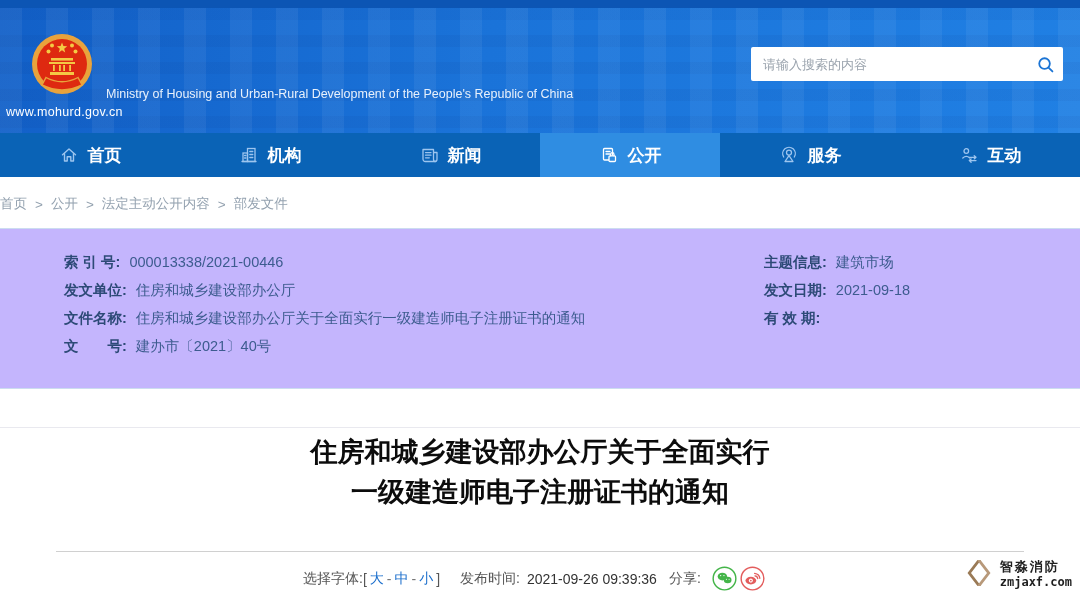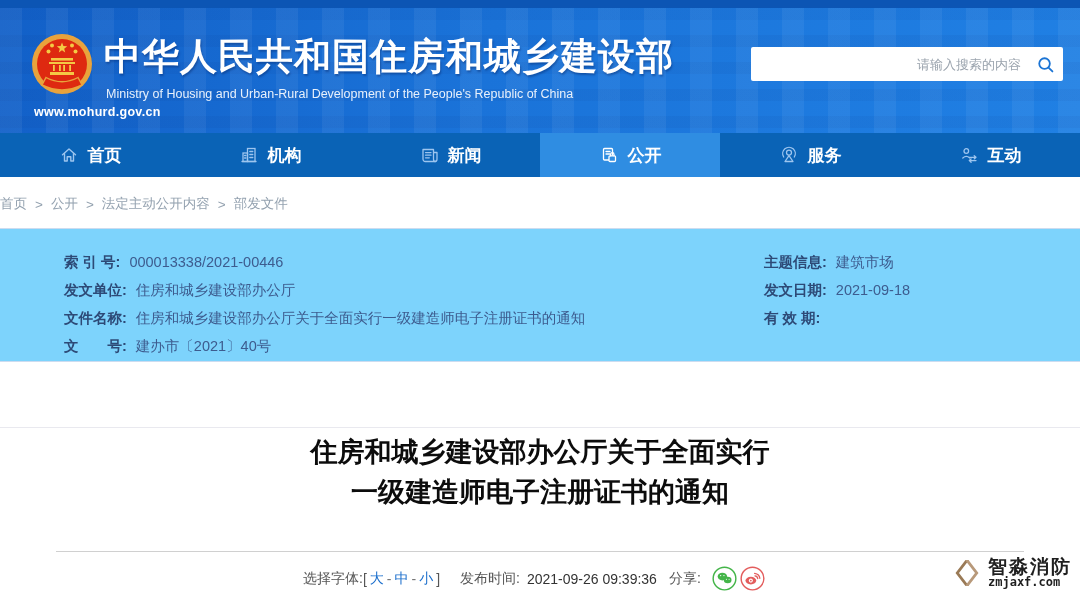--- a/index.html
+++ b/index.html
@@ -10,46 +10,46 @@
   
   .header { position:absolute; top:0; left:0; width:1080px; height:133px; }
   .top-strip { height:8px; background:#0c55b4; }
   .banner { position:relative; height:125px; overflow:hidden;
             background:linear-gradient(100deg,#1260c8 0%,#1a73d9 45%,#2080e4 100%); }
   .banner-texture { position:absolute; inset:0; pointer-events:none;
      background-image:
        repeating-linear-gradient(90deg, rgba(255,255,255,.055) 0 22px, rgba(255,255,255,0) 22px 46px),
        repeating-linear-gradient(180deg, rgba(10,50,130,.07) 0 12px, rgba(0,0,0,0) 12px 27px); }
   .emblem { position:absolute; left:26px; top:22px; width:72px; height:72px; }
-  .site-url { position:absolute; left:6px; top:97px; color:#fff; font-weight:bold; font-size:12.5px; letter-spacing:.3px;margin-left:28px; }
+  .site-url { position:absolute; left:6px; top:97px; color:#fff; font-weight:normal; font-size:12.5px; letter-spacing:.3px; }
   .site-name-cn { position:absolute; left:104px; top:24px; color:#fff; font-weight:bold; font-size:37px;
                   letter-spacing:1px; text-shadow:1px 2px 2px rgba(0,30,90,.35); white-space:nowrap; }
   .site-name-en { position:absolute; left:106px; top:79px; color:#e8f1fc; font-size:12.5px; white-space:nowrap; }
   .search-box { position:absolute; right:17px; top:39px; width:312px; height:34px; background:#fff;
                 border-radius:2px; display:flex; align-items:center; }
-  .search-input { flex:1; border:none; outline:none; padding:0 6px 0 12px; font-size:13px; color:#333; background:transparent;text-align:right; }
+  .search-input { flex:1; border:none; outline:none; padding:0 6px 0 12px; font-size:13px; color:#333; background:transparent; }
   .search-input::placeholder { color:#9aa3ad; }
   .search-btn { width:36px; height:34px; display:flex; align-items:center; justify-content:center;
                 background:none; border:none; cursor:pointer; }
 
   
   .nav { position:absolute; top:133px; left:0; width:1080px; height:44px; background:#0a63b6; display:flex; }
   .nav-item { flex:1; display:flex; align-items:center; justify-content:center; gap:9px;
               color:#fff; font-size:17px; font-weight:bold; cursor:pointer; }
   .nav-item svg { color:#9dc5ef; }
   .nav-item.active { background:#2f8de2; }
   .nav-item.active svg { color:#fff; }
 
   
   .breadcrumb { position:absolute; top:195px; left:0; font-size:13.5px; color:#93a1af;
                 display:flex; gap:8px; align-items:center; white-space:nowrap; }
   .crumb { cursor:pointer; }
 
   
-  .meta-panel { position:absolute; top:228px; left:0; width:1080px; height:134px; background:#7dd3fc;
+  .meta-panel { position:absolute; top:228px; left:0; width:1080px; height:161px; background:#c4b5fd;
                 border-top:1px solid #ccdcf0; border-bottom:1px solid #ccdcf0; }
   .meta-col-left  { position:absolute; left:64px;  top:26px; width:670px; }
   .meta-col-right { position:absolute; left:764px; top:26px; width:300px; }
   .meta-row { display:flex; margin-bottom:13px; font-size:14.5px; line-height:15px; }
   .meta-label { color:#2d4a77; font-weight:bold; white-space:pre; flex-shrink:0; }
   .meta-value { color:#3d5c8f; margin-left:9px; white-space:nowrap; }
 
   
   .thin-rule { position:absolute; top:427px; left:0; width:1080px; height:1px; background:#e9e9ef; }
   .article-title { position:absolute; top:432px; left:0; width:1080px; text-align:center;
@@ -63,21 +63,21 @@
   .bracket { color:#555; }
   .dash { color:#777; }
   .publish-label { margin-left:20px; }
   .publish-time { color:#333; margin-left:7px; }
   .share-label { margin-left:12px; margin-right:8px; }
   .share-icon { width:25px; height:25px; margin-left:3px; cursor:pointer; }
 
   
   .watermark { position:absolute; right:8px; top:556px; display:flex; align-items:center; gap:4px; }
   .wm-text { display:flex; flex-direction:column; }
-  .wm-name { font-size:19px; font-weight:bold; color:#1f1f1f; letter-spacing:2px; line-height:19px; }
+  .wm-name { font-size:13px; font-weight:bold; color:#1f1f1f; letter-spacing:2px; line-height:19px; }
   .wm-url  { font-size:12px; font-weight:bold; color:#1f1f1f; line-height:13px;
              font-family:"DejaVu Sans Mono","Liberation Mono",monospace; }
 </style>
 </head>
 <body>
 
 <div class="header">
   <div class="top-strip"></div>
   <div class="banner">
     <div class="banner-texture"></div>
@@ -94,21 +94,20 @@
       <rect x="23" y="32" width="26" height="2" fill="#f4c944"></rect>
       <rect x="27" y="35" width="1.8" height="6" fill="#f4c944"></rect>
       <rect x="33" y="35" width="1.8" height="6" fill="#f4c944"></rect>
       <rect x="37.2" y="35" width="1.8" height="6" fill="#f4c944"></rect>
       <rect x="43.2" y="35" width="1.8" height="6" fill="#f4c944"></rect>
       <rect x="24" y="42" width="24" height="3" fill="#f4c944"></rect>
       <path d="M16 55 Q36 65 56 55 L52 47.5 Q36 56 20 47.5 Z" fill="#de2910" stroke="#e9a33c" stroke-width="1.4"></path>
     </svg>
 
     <div class="site-url">www.mohurd.gov.cn</div>
-    <div class="site-name-cn">中华人民共和国住房和城乡建设部</div>
     <div class="site-name-en">Ministry of Housing and Urban-Rural Development of the People's Republic of China</div>
 
     <div class="search-box">
       <input class="search-input" type="text" placeholder="请输入搜索的内容" style="">
       <button class="search-btn">
         <svg width="19" height="19" viewBox="0 0 20 20">
           <circle cx="9" cy="9" r="5.6" fill="none" stroke="#1b74d4" stroke-width="1.9"></circle>
           <path d="M13.2 13.2 L17.3 17.3" stroke="#1b74d4" stroke-width="1.9" stroke-linecap="round"></path>
         </svg>
       </button>

